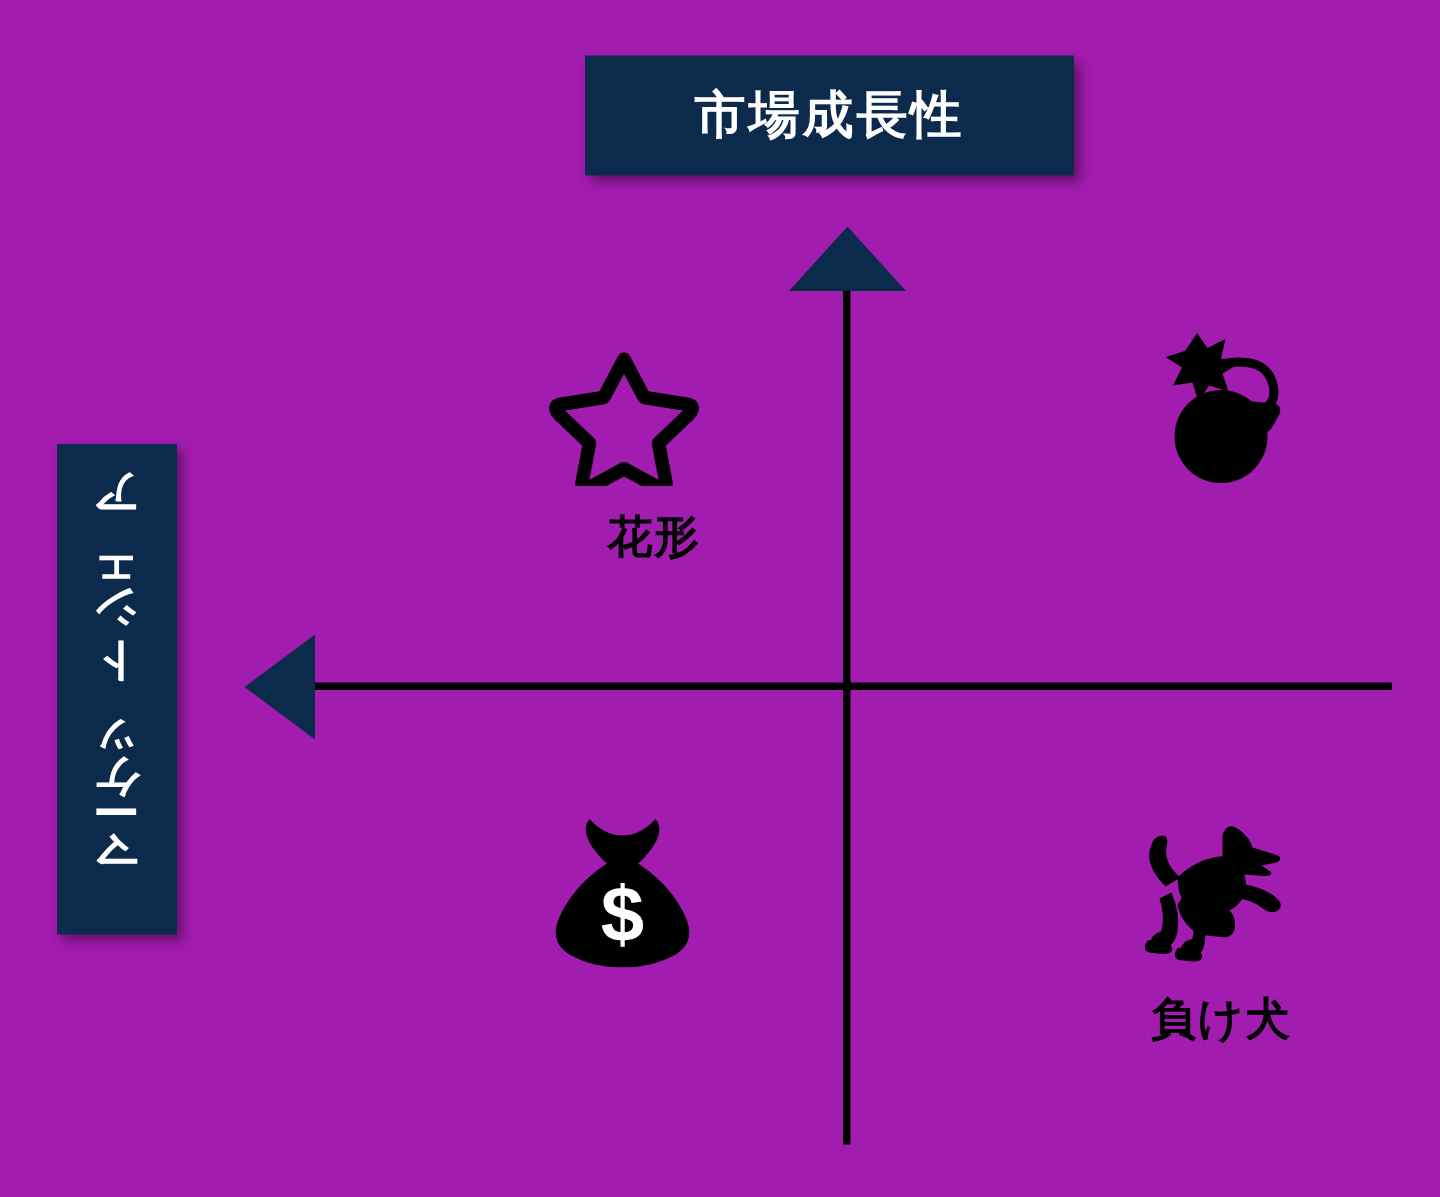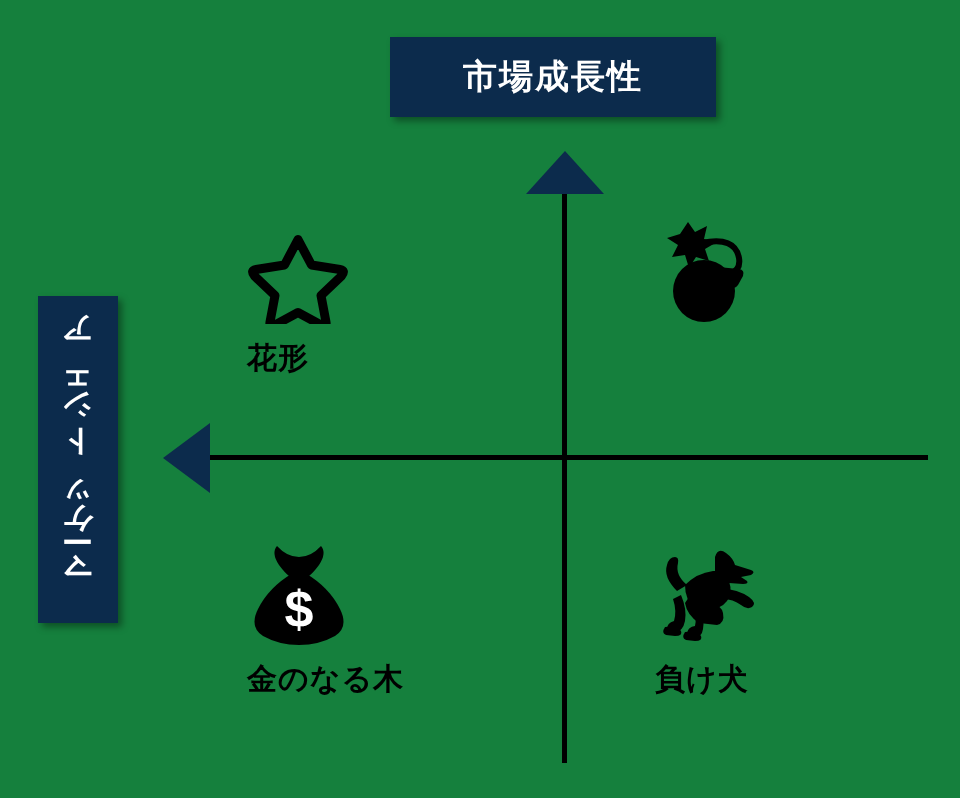--- a/index.html
+++ b/index.html
@@ -7,21 +7,21 @@
     padding: 0;
     background: #ffffff;
   }
   body {
     font-family: "Liberation Sans", "DejaVu Sans", sans-serif;
   }
   #canvas {
     position: relative;
     width: 960px;
     height: 798px;
-    background: #15803d;
+    background: #a21caf;
     overflow: hidden;
   }
 
   
   .axis-line-v {
     position: absolute;
     left: 562px;
     top: 188px;
     width: 5px;
     height: 575px;
@@ -87,40 +87,40 @@
     transform: rotate(180deg);
     white-space: nowrap;
     letter-spacing: 3px;
   }
 
   
   .quad {
     position: absolute;
     display: flex;
     flex-direction: column;
-    align-items: flex-start;
+    align-items: flex-end;
   }
   .quad .icon-wrap {
     display: flex;
     align-items: flex-end;
     justify-content: center;
   }
   .quad .q-label {
     margin-top: 14px;
     font-size: 30px;
     font-weight: bold;
     color: #000000;
     letter-spacing: 1px;
     white-space: nowrap;
   }
 
   #quad-star      { left: 247px; top: 232px; width: 220px; }
   #quad-question  { left: 655px; top: 212px; width: 220px; }
   #quad-cashcow   { left: 247px; top: 543px; width: 220px; }
-  #quad-dog       { left: 655px; top: 543px; width: 220px; }
+  #quad-dog       { left: 641px; top: 543px; width: 220px; }
 
   #quad-star .icon-wrap     { height: 92px; }
   #quad-question .icon-wrap { height: 112px; }
   #quad-cashcow .icon-wrap  { height: 102px; }
   #quad-dog .icon-wrap      { height: 102px; }
 
   svg { display: block; }
 </style>
 </head>
 <body>
@@ -168,21 +168,20 @@
     <div class="icon-wrap">
       <svg width="104" height="102" viewBox="0 0 104 102" aria-hidden="true">
 
         <path d="M30 3 Q40 14 52 14 Q64 14 74 3 Q80 10 72 22 Q66 30 62 33 L42 33 Q38 30 32 22 Q24 10 30 3 Z" fill="#000000"></path>
 
         <path d="M46 30 Q22 44 11 66 Q2 84 16 93 Q32 102 52 102 Q72 102 88 93 Q102 84 93 66 Q82 44 58 30 Z" fill="#000000"></path>
 
         <text x="52" y="84" font-family="'Liberation Sans', sans-serif" font-size="52" font-weight="bold" fill="#ffffff" text-anchor="middle">$</text>
       </svg>
     </div>
-    <div class="q-label">金のなる木</div>
   </div>
 
   <div class="quad" id="quad-dog">
     <div class="icon-wrap">
       <svg width="106" height="102" viewBox="0 0 106 102" aria-hidden="true">
 
         <path d="M22 48 Q8 34 12 22 Q14 14 20 14 Q24 14 23 20 Q20 32 32 42 Z" fill="#000000"></path>
 
         <path d="M60 14 Q63 4 71 10 Q78 15 80 22 L96 27 Q101 29 96 32 L86 34 L92 38 Q94 41 88 41 L74 40 Q64 38 60 30 Z" fill="#000000"></path>
 

